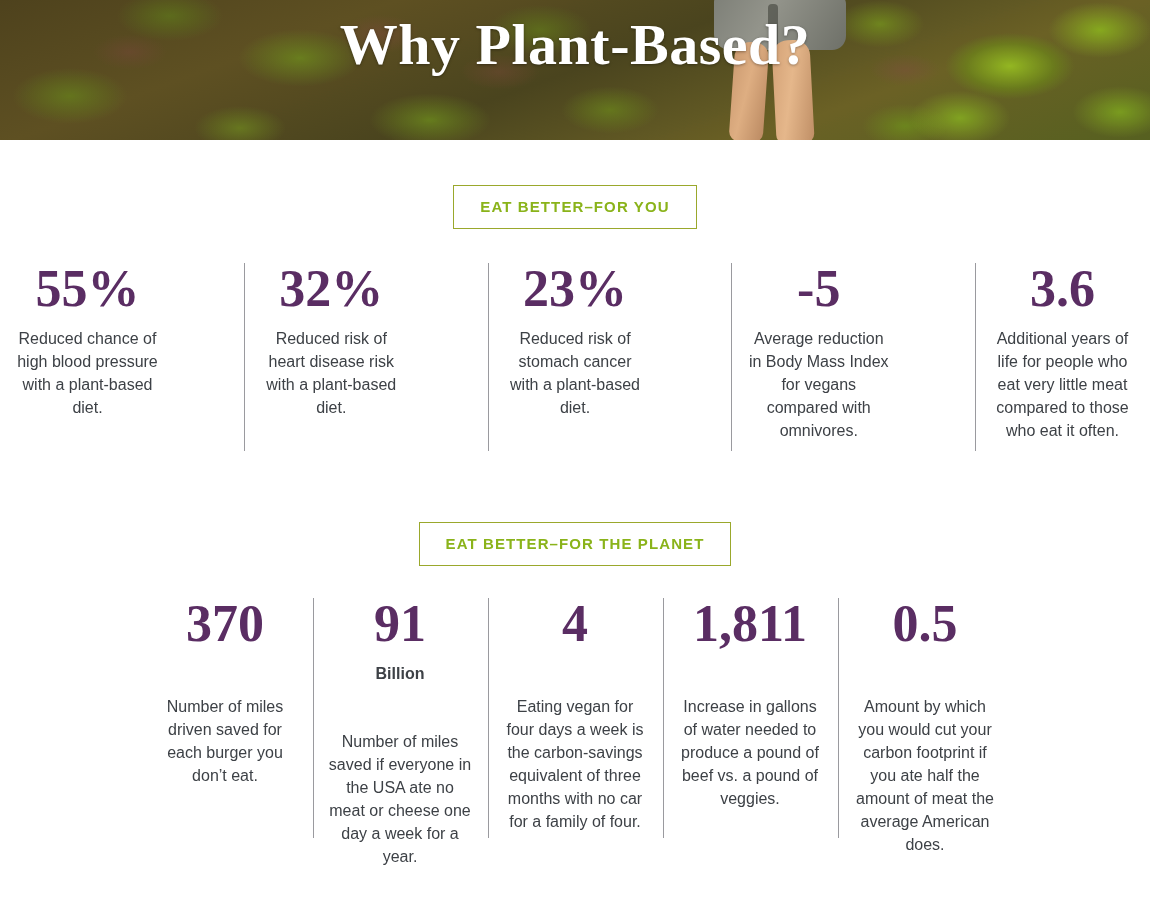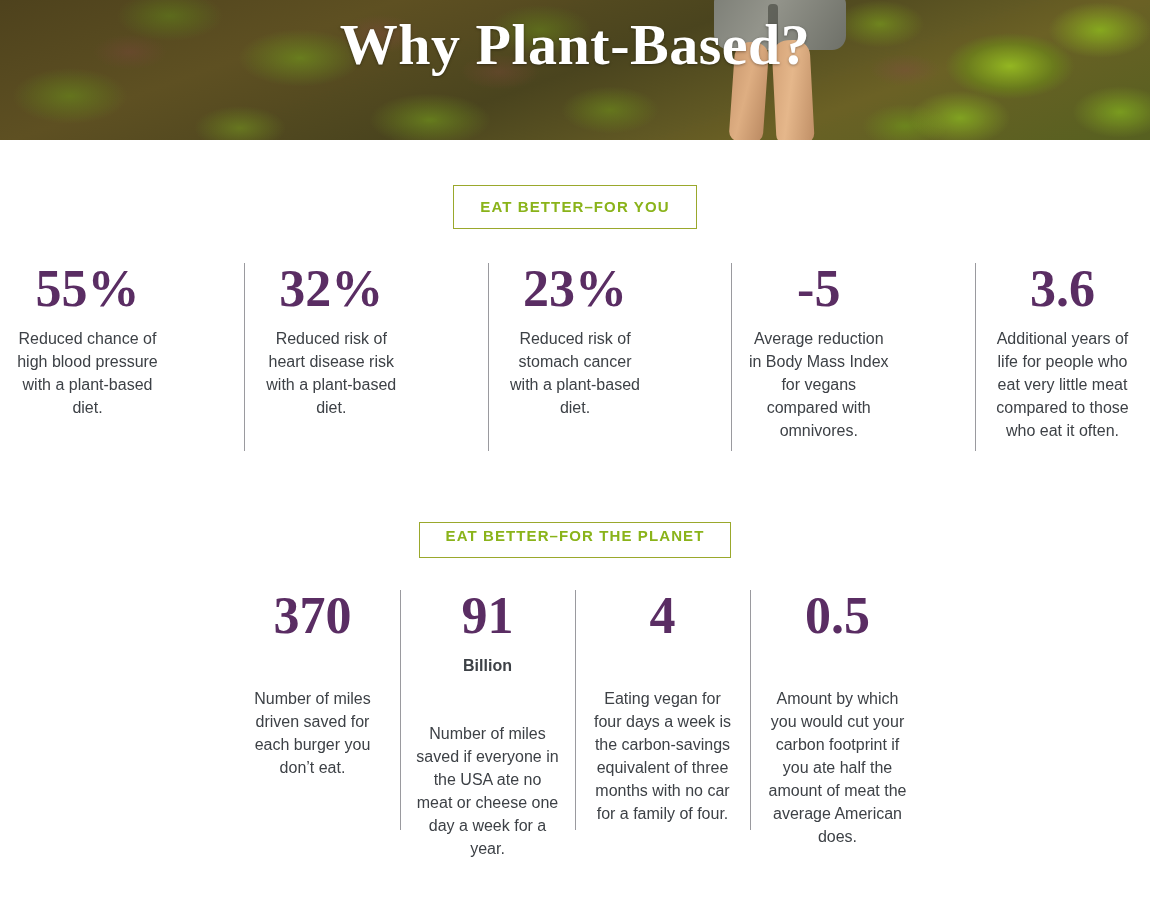--- a/index.html
+++ b/index.html
@@ -157,21 +157,21 @@
 
   
   #section-you .section-header { padding: 12px 26px 13px; }
   #section-you .stats-row { margin-top: 34px; justify-content: space-between; }
   #section-you .stat { width: 175px; }
   #section-you .stat + .stat:before { top: 0; height: 188px; }
   #section-you .stat-number { font-size: 52px; margin-bottom: 12px; }
   #section-you .stat-desc { padding: 0 2px; }
 
   
-  #section-planet .section-header { padding: 4px 26px 13px; }
+  #section-planet .section-header { padding: 12px 26px 13px; }
   #section-planet .stats-row { margin-top: 32px; }
   #section-planet .stat { width: 175px; }
   #section-planet .stat + .stat:before { top: 0; height: 240px; }
   #section-planet .stat-number { font-size: 52px; margin-bottom: 12px; }
   #section-planet .stat-desc { padding: 0 2px; margin-top: 45px; }
 
   .spacer-top { height: 45px; }
   .spacer-mid { height: 80px; }
 </style>
 </head>
@@ -243,20 +243,24 @@
         <div class="stat-number">91</div>
         <div class="stat-sub">Billion</div>
         <div class="stat-desc">Number of miles saved if everyone in the USA ate no meat or cheese one day a week for a year.</div>
       </div>
 
       <div class="stat">
         <div class="stat-number">4</div>
         <div class="stat-desc">Eating vegan for four days a week is the carbon-savings equivalent of three months with no car for a family of four.</div>
       </div>
 
+      <div class="stat">
+        <div class="stat-number">1,811</div>
+        <div class="stat-desc">Increase in gallons of water needed to produce a pound of beef vs. a pound of veggies.</div>
+      </div>
 
       <div class="stat">
         <div class="stat-number">0.5</div>
         <div class="stat-desc">Amount by which you would cut your carbon footprint if you ate half the amount of meat the average American does.</div>
       </div>
 
     </div>
   </div>
 
 </div>

